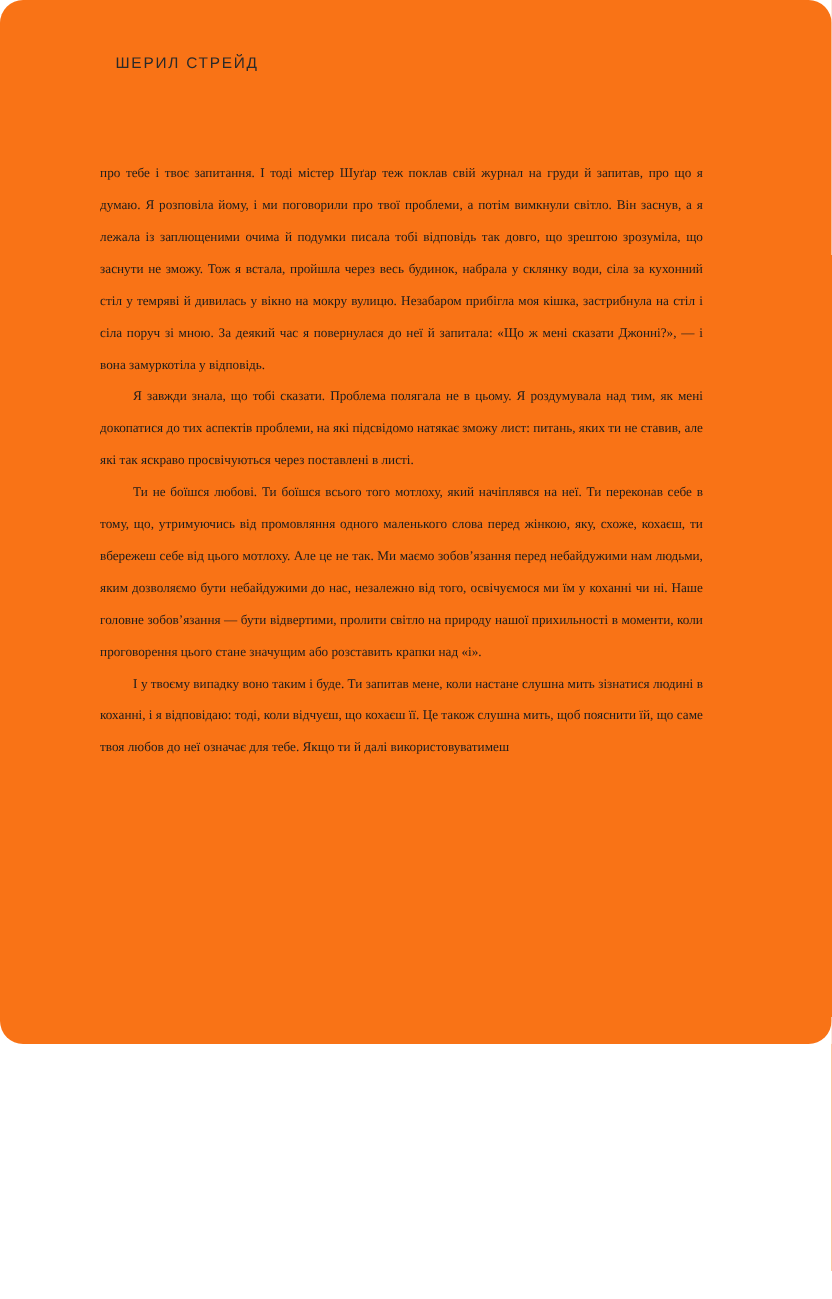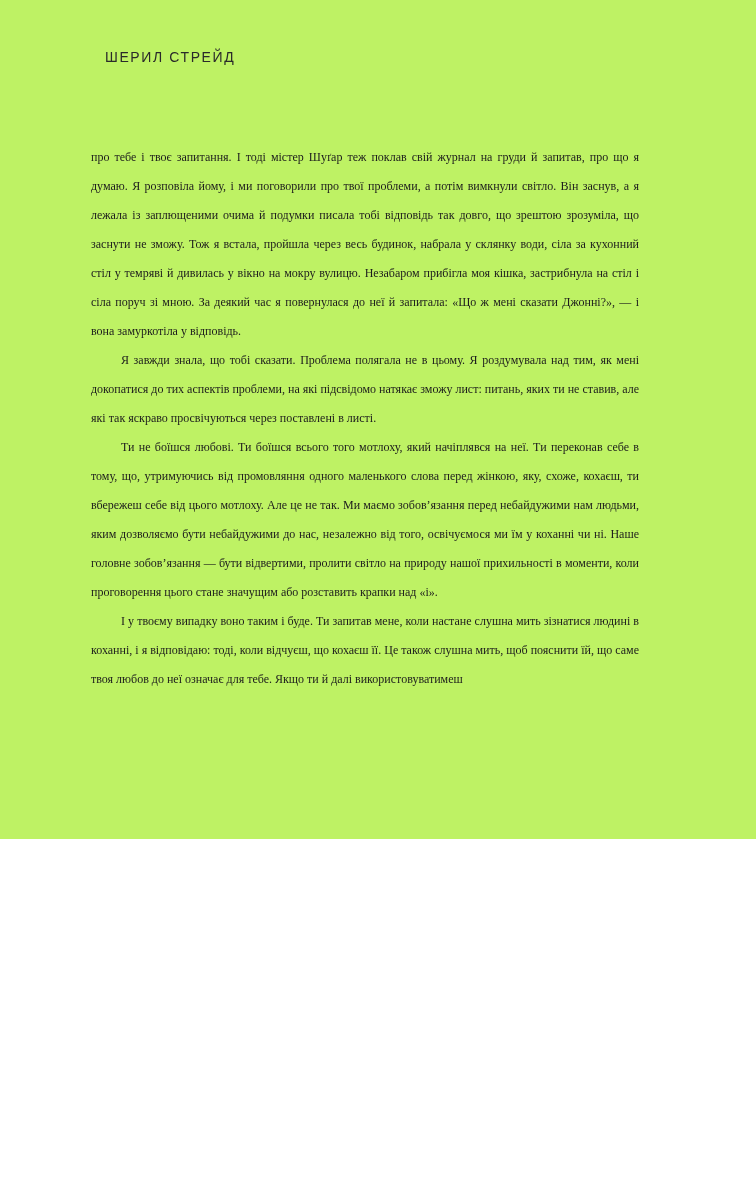--- a/index.html
+++ b/index.html
@@ -3,25 +3,26 @@
 <meta charset="utf-8">
 <style>
   html, body {
     margin: 0;
     padding: 0;
     background: #ffffff;
   }
   .page {
     position: relative;
     width: 756px;
-    height: 839px;
-    background: #bef264;
+    height: 949px;
+    background: #f97316;
     overflow: hidden;
     font-family: "Liberation Serif", serif;
     color: #1c1c1c;
+    border-radius: 21px;
   }
   .running-header {
     position: absolute;
     left: 105px;
     top: 49px;
     font-family: "Liberation Sans", sans-serif;
     font-size: 14px;
     letter-spacing: 1.6px;
     color: #2a2a2a;
     text-transform: uppercase;

